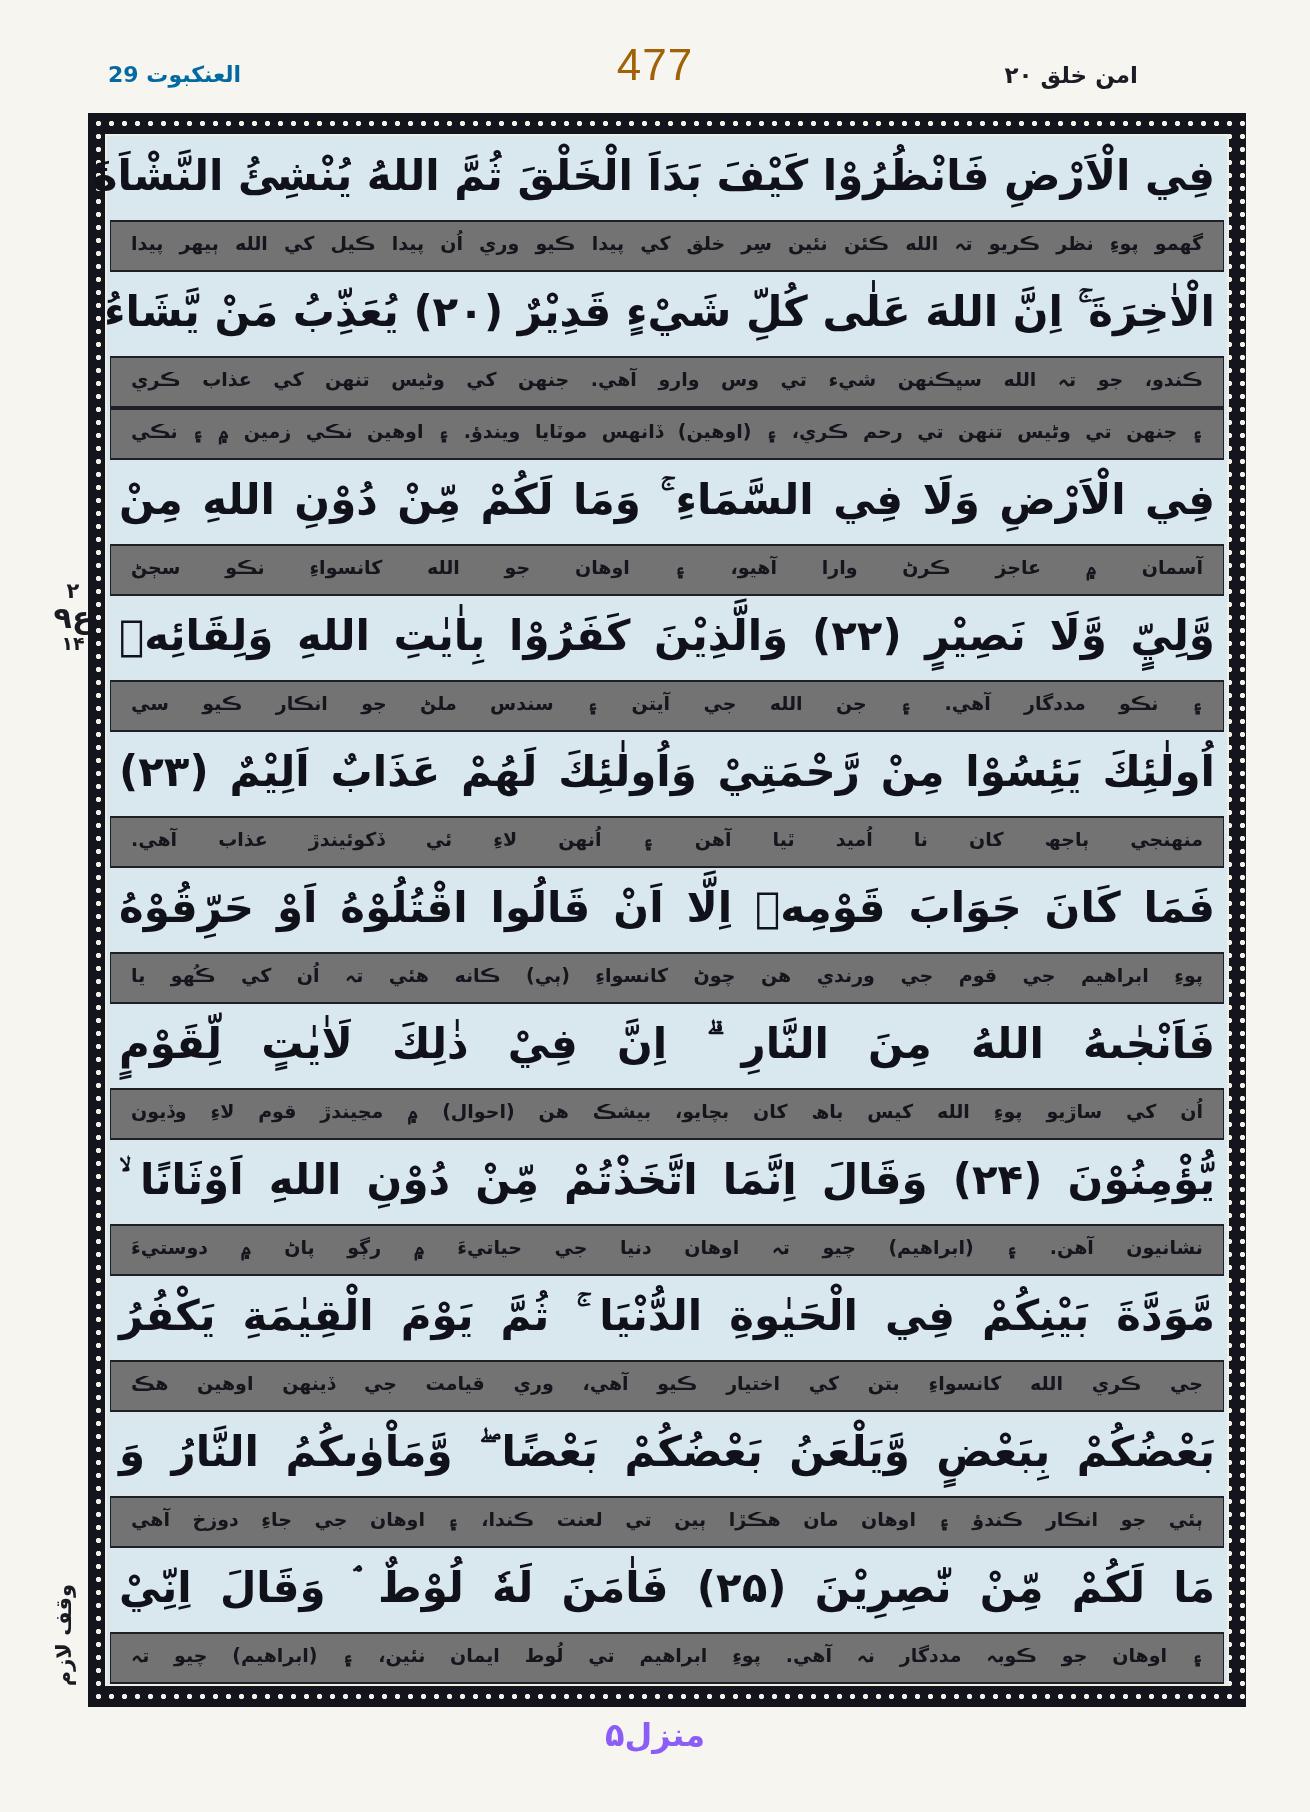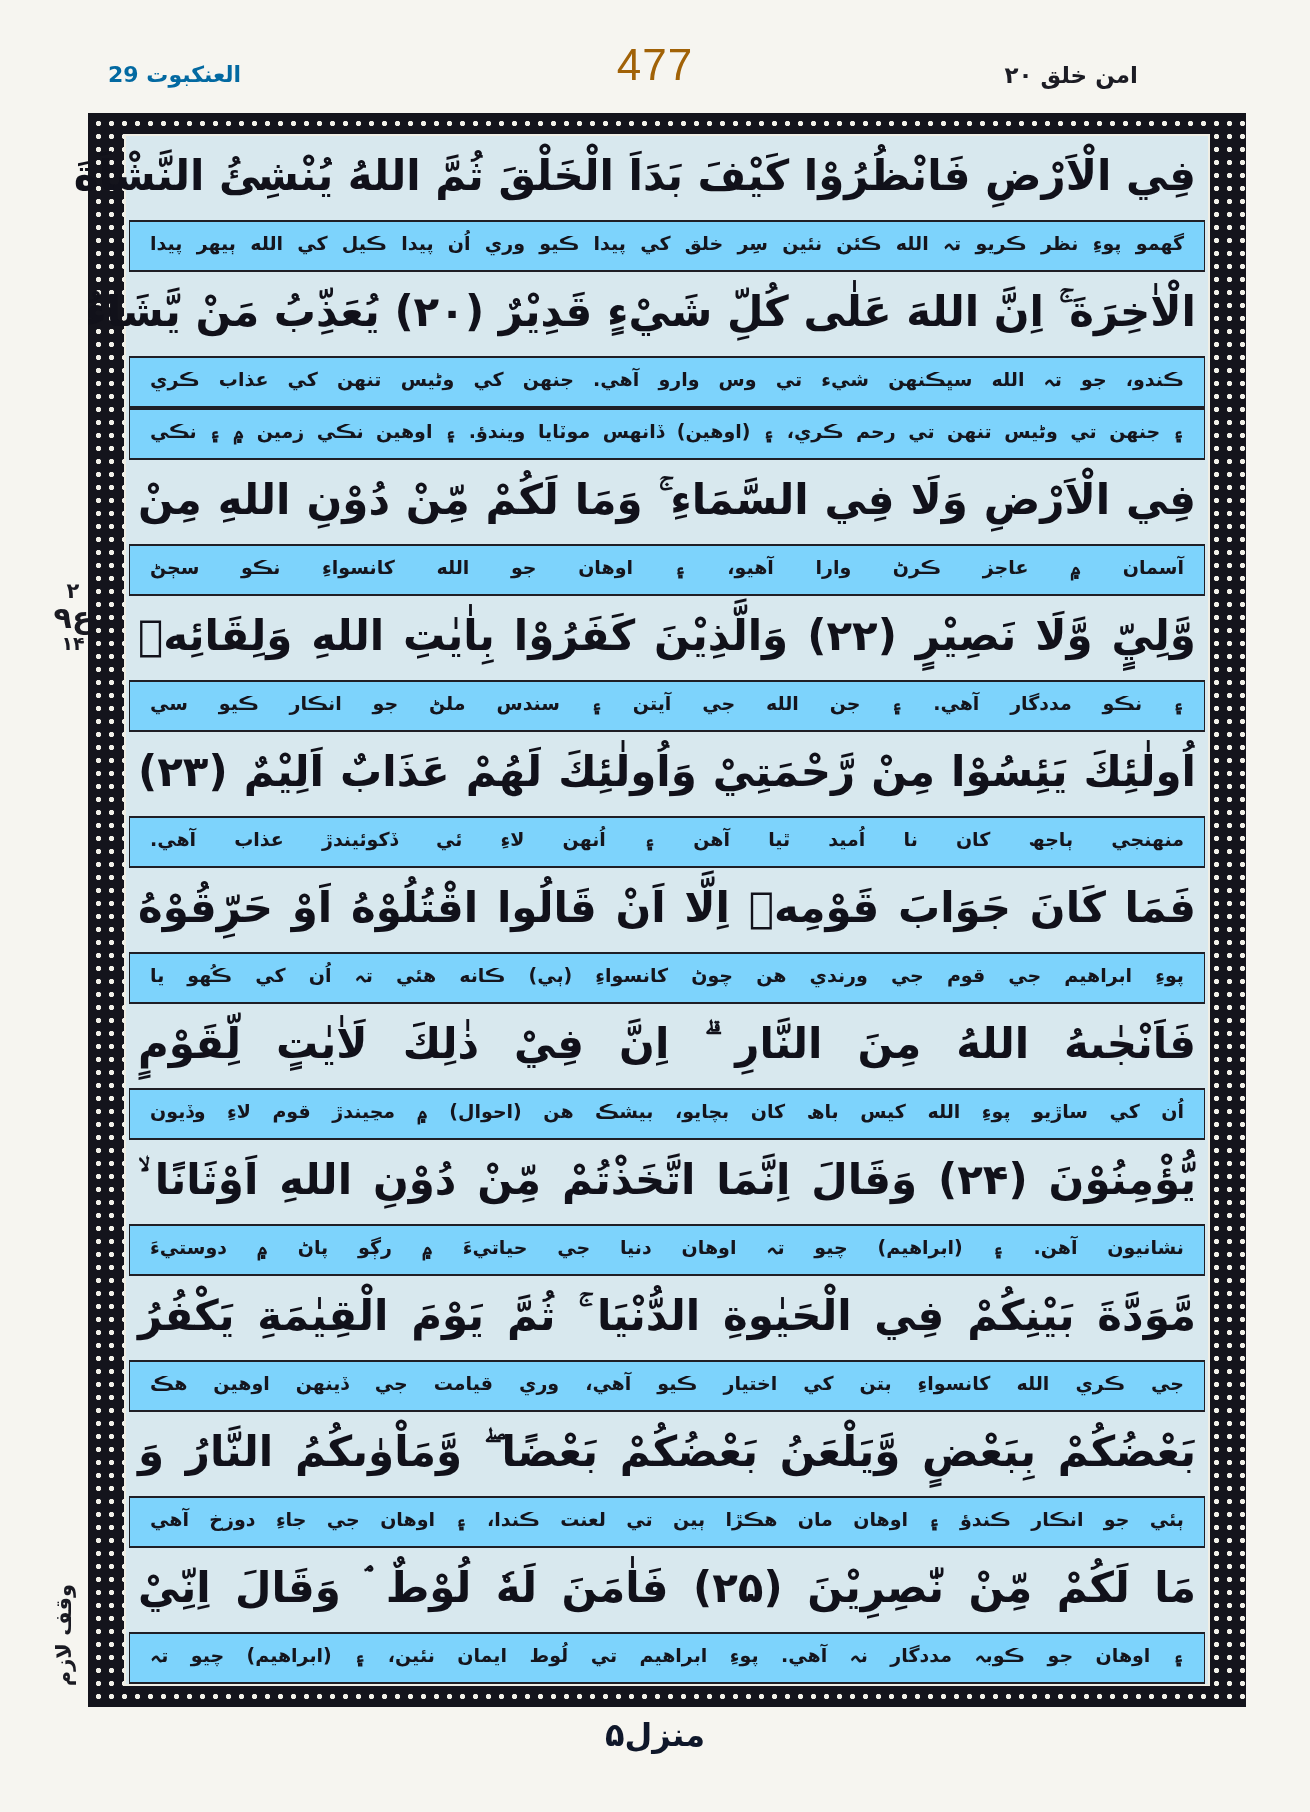--- a/index.html
+++ b/index.html
@@ -26,21 +26,21 @@
     font-size:23px;font-weight:bold;direction:rtl;color:#1c1c24;
   }
   
   .frame{
     position:absolute;left:88px;top:113px;width:1158px;height:1594px;
     box-sizing:border-box;
     background-color:#14141c;
     background-image:radial-gradient(circle,#f1f0e8 2.3px,rgba(0,0,0,0) 3px);
     background-size:13px 13px;
     background-position:4px 4px;
-    padding:21px 36px;
+    padding:21px 17px;
   }
   .content{
     position:relative;width:100%;height:100%;box-sizing:border-box;
     background:#d8e8ee;
     border:2px solid #efeee5;
     display:flex;flex-direction:column;
   }
   
   .ayah-row{
     flex:82 0 0;
@@ -50,21 +50,21 @@
     padding:0 12px;
     text-align:justify;text-align-last:justify;
     white-space:nowrap;
     color:#11111a;
     overflow:visible;
   }
   .trans-row{
     flex:47 0 0;
     box-sizing:border-box;
     margin:0 3px;
-    background:#7dd3fc;
+    background:#737373;
     border:2px solid #1f1f26;
     border-left-width:1px;border-right-width:1px;
     direction:rtl;
     font-size:19px;font-weight:bold;
     line-height:42px;
     padding:0 20px;
     text-align:justify;text-align-last:justify;
     white-space:nowrap;
     color:#15151d;
     overflow:hidden;
@@ -83,21 +83,21 @@
     display:flex;align-items:center;justify-content:center;
   }
   .waqf-note span{
     display:block;transform:rotate(-90deg);transform-origin:center;
     white-space:nowrap;direction:rtl;
     font-size:21px;font-weight:bold;color:#1a1a22;
   }
   .manzil{
     position:absolute;top:1716px;left:0;width:100%;
     text-align:center;direction:rtl;
-    font-size:32px;font-weight:bold;color:#0f172a;
+    font-size:32px;font-weight:bold;color:#8b5cf6;
   }
 </style>
 </head>
 <body>
 
 <div class="hdr-center">477</div>
 <div class="hdr-left">العنكبوت 29</div>
 <div class="hdr-right">امن خلق ۲۰</div>
 
 <div class="ruku-marker">

